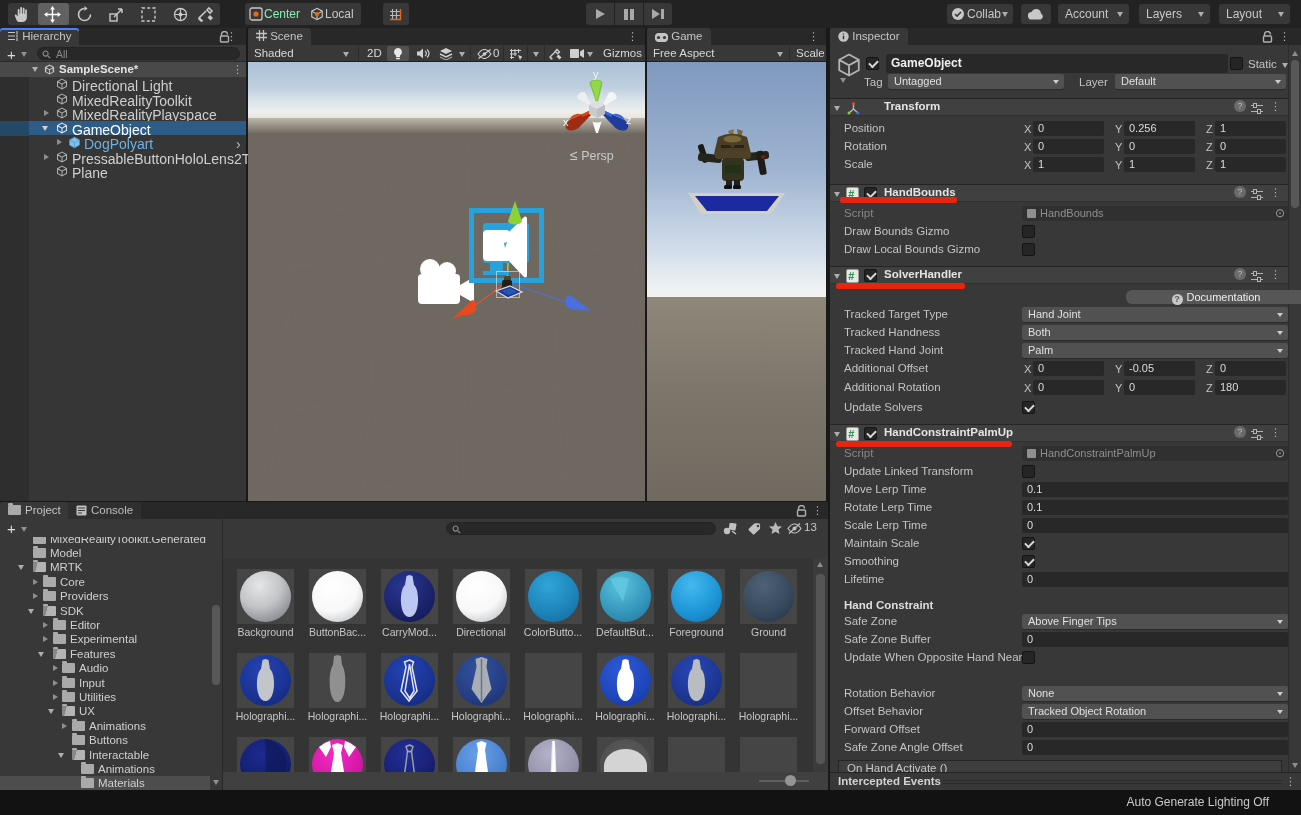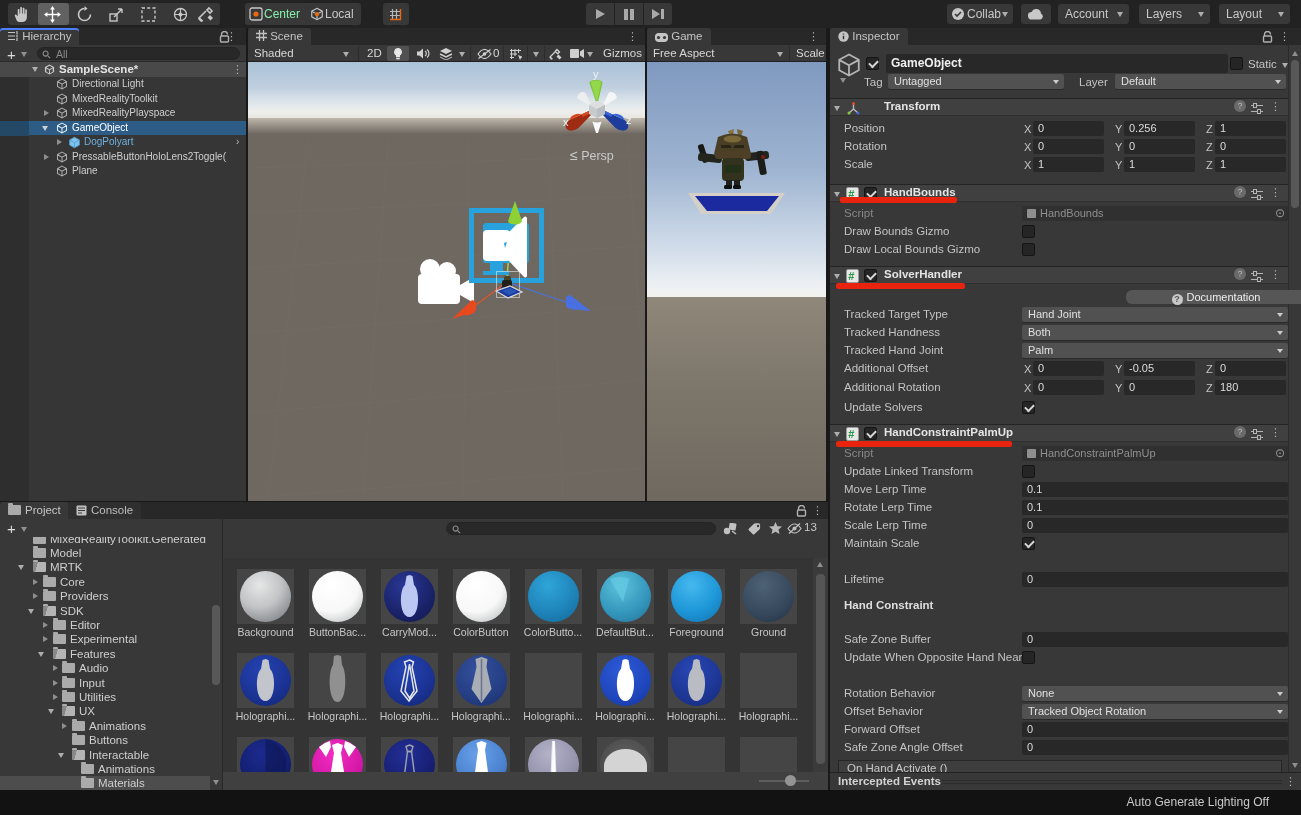--- a/index.html
+++ b/index.html
@@ -9,21 +9,21 @@
 .tri-r{width:0;height:0;border-left:5px solid #8f8f8f;border-top:3.5px solid transparent;border-bottom:3.5px solid transparent;}
 .tri-d{width:0;height:0;border-top:5px solid #aeaeae;border-left:3.5px solid transparent;border-right:3.5px solid transparent;}
 .fld{position:absolute;height:15px;background:#282828;border-radius:2px;color:#dcdcdc;font-size:11px;line-height:15px;padding-left:5px;}
 .dd{position:absolute;height:15px;background:#515151;border-radius:2px;color:#e0e0e0;font-size:11px;line-height:15px;padding-left:6px;box-shadow:0 1px 0 rgba(0,0,0,.25);}
 .dd:after{content:"";position:absolute;right:5px;top:6px;border-top:4px solid #ccc;border-left:3.5px solid transparent;border-right:3.5px solid transparent;}
 .cb{position:absolute;width:13px;height:13px;background:#252525;border:1px solid #151515;border-radius:2px;}
 .cb.on:after{content:"";position:absolute;left:2px;top:2px;width:7px;height:4px;border-left:2px solid #d8d8d8;border-bottom:2px solid #d8d8d8;transform:rotate(-45deg);}
 .lbl{position:absolute;color:#c3c3c3;font-size:11.5px;line-height:16px;white-space:nowrap;}
 .xyz{position:absolute;color:#c3c3c3;font-size:11px;line-height:16px;}
 .hrow{position:absolute;left:0;width:246px;height:14.5px;}
-.hrow>span{position:absolute;top:1px;color:#cfcfcf;font-size:10px;white-space:nowrap;}
+.hrow>span{position:absolute;top:1px;color:#cfcfcf;font-size:14px;white-space:nowrap;}
 .hcube{position:absolute;top:1px;}
 .irow{position:absolute;left:0;width:458px;height:17px;}
 .il{position:absolute;left:14px;top:1px;color:#c3c3c3;font-size:11.5px;white-space:nowrap;}
 .chead{position:absolute;left:0;width:458px;height:17px;background:#404040;border-top:1px solid #242424;box-shadow:0 1px 0 #303030;}
 .ctitle{position:absolute;left:54px;top:1px;font-weight:bold;color:#e4e4e4;font-size:11.5px;}
 .hico{position:absolute;top:1px;width:12px;height:12px;color:#b9b9b9;font-size:9px;line-height:13px;text-align:center;border:0;border-radius:50%;background:#6a6a6a;}
 .gfld{background:#303030;color:#8f8f8f;}
 .sqico{display:inline-block;width:9px;height:9px;background:#8f8f8f;border-radius:1px;margin-right:4px;vertical-align:-1px;}
 .odot{position:absolute;right:3px;top:0;color:#9a9a9a;font-size:12px;}
 .ptree{position:absolute;left:0;width:210px;height:14.4px;}
@@ -620,26 +620,34 @@
         <div class="fld" style="left:192px;width:266px;">0.1</div>
       </div>
     <div class="irow" style="top:473px;">
         <span class="il">Scale Lerp Time</span>
         <div class="fld" style="left:192px;width:266px;">0</div>
       </div>
     <div class="irow" style="top:491px;">
         <span class="il">Maintain Scale</span>
         <div class="abs cb on" style="left:192px;top:1px;"></div>
       </div>
+    <div class="irow" style="top:509px;">
+        <span class="il">Smoothing</span>
+        <div class="abs cb on" style="left:192px;top:1px;"></div>
+      </div>
     <div class="irow" style="top:527px;">
         <span class="il">Lifetime</span>
         <div class="fld" style="left:192px;width:266px;">0</div>
       </div>
     <div class="irow" style="top:553px;">
         <span class="il" style="font-weight:bold;color:#dedede;">Hand Constraint</span>
+      </div>
+    <div class="irow" style="top:569px;">
+        <span class="il">Safe Zone</span>
+        <div class="dd" style="left:192px;width:266px;">Above Finger Tips</div>
       </div>
     <div class="irow" style="top:587px;">
         <span class="il">Safe Zone Buffer</span>
         <div class="fld" style="left:192px;width:266px;">0</div>
       </div>
     <div class="irow" style="top:605px;">
         <span class="il">Update When Opposite Hand Near</span>
         <div class="abs cb" style="left:192px;top:1px;"></div>
       </div>
     <div class="irow" style="top:641px;">
@@ -820,21 +828,21 @@
         <div class="tlab" style="left:79px;top:68px;">ButtonBac...</div>
         <div class="tile" style="left:158px;top:11px;">
           <div class="sph" style="background:radial-gradient(circle at 40% 30%, #2a3896, #1a2268 60%, #101a50 95%);"><svg width="51" height="51" viewBox="0 0 51 51">
               <path d="M25.5 4l3 1 1.5 9c6 5 6 32-4.5 32S15 19 21 14l1.5-9z" fill="#bcc8f2"></path>
             </svg></div>
         </div>
         <div class="tlab" style="left:151px;top:68px;">CarryMod...</div>
         <div class="tile" style="left:229.5px;top:11px;">
           <div class="sph" style="background:radial-gradient(circle at 38% 28%, #ffffff, #f8f8f8 55%, #b5b8ba 95%);"></div>
         </div>
-        <div class="tlab" style="left:222.5px;top:68px;">ColorButton</div>
+        <div class="tlab" style="left:222.5px;top:68px;">Directional</div>
         <div class="tile" style="left:301.5px;top:11px;">
           <div class="sph" style="background:radial-gradient(circle at 40% 28%, #2fa5d8, #1f85bb 55%, #136a9c 95%);"></div>
         </div>
         <div class="tlab" style="left:294.5px;top:68px;">ColorButto...</div>
         <div class="tile" style="left:373.5px;top:11px;">
           <div class="sph" style="background:radial-gradient(circle at 40% 28%, #5cc2dc, #3395bb 60%, #27759a 95%);"><svg width="51" height="51" viewBox="0 0 51 51">
               <path d="M10 8a25 25 0 0 1 19 0l-6 23z" fill="#63c8e0" opacity=".8"></path>
             </svg></div>
         </div>
         <div class="tlab" style="left:366.5px;top:68px;">DefaultBut...</div>

